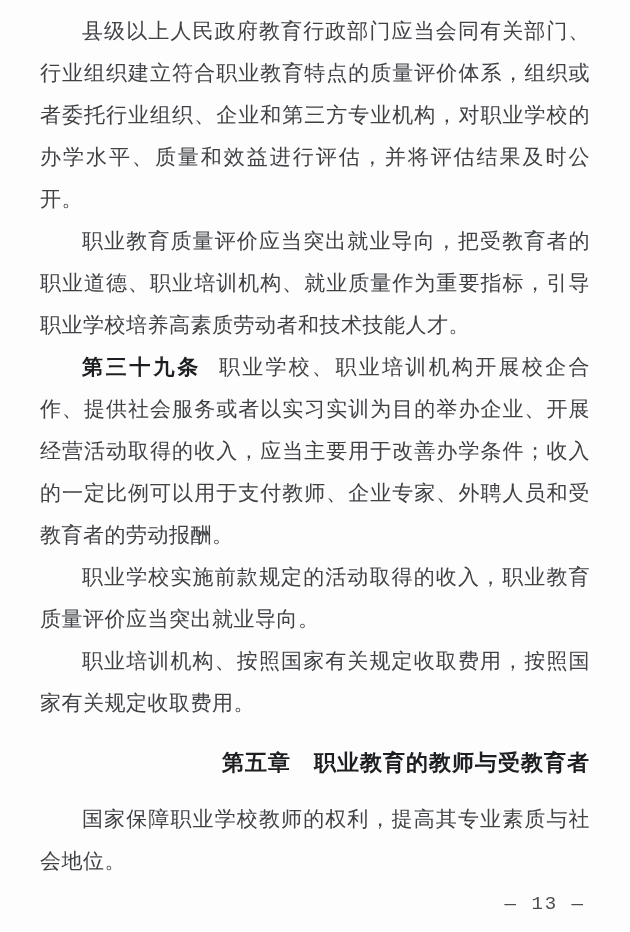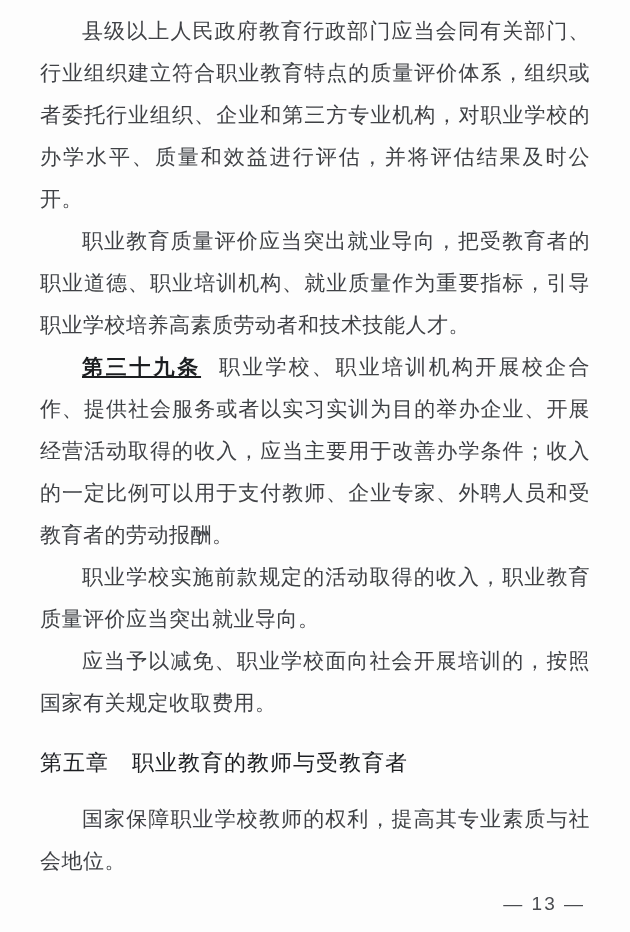--- a/index.html
+++ b/index.html
@@ -31,48 +31,47 @@
     text-align: justify;
     text-indent: 2em;
     color: var(--body-text);
     letter-spacing: 0.5px;
   }
   .para b{
     font-weight: 700;
     color: var(--heading-text);
     margin-right: 0.85em;
     letter-spacing: 1px;
-    text-decoration: underline;
   }
   .chapter{
     font-size: 22px;
     line-height: 30px;
-    font-weight: 400;
-    text-align: left;
+    font-weight: 700;
+    text-align: right;
     color: var(--heading-text);
     margin: 24px 0 20px 0;
     letter-spacing: 1px;
   }
   .page-number{
     position: absolute;
     right: 42px;
     top: 893px;
     font-size: 19px;
     color: var(--pagenum-text);
     letter-spacing: 2px;
-    font-family: Liberation Sans, sans-serif;
+    font-family: Liberation Mono, monospace;
   }
 </style>
 </head>
 <body>
 
 <main class="page">
   <div class="doc-body">
       <p class="para">县级以上人民政府教育行政部门应当会同有关部门、行业组织建立符合职业教育特点的质量评价体系，组织或者委托行业组织、企业和第三方专业机构，对职业学校的办学水平、质量和效益进行评估，并将评估结果及时公开。</p>
       <p class="para">职业教育质量评价应当突出就业导向，把受教育者的职业道德、职业培训机构、就业质量作为重要指标，引导职业学校培养高素质劳动者和技术技能人才。</p>
       <p class="para"><b>第三十九条</b>职业学校、职业培训机构开展校企合作、提供社会服务或者以实习实训为目的举办企业、开展经营活动取得的收入，应当主要用于改善办学条件；收入的一定比例可以用于支付教师、企业专家、外聘人员和受教育者的劳动报酬。</p>
       <p class="para">职业学校实施前款规定的活动取得的收入，职业教育质量评价应当突出就业导向。</p>
-      <p class="para">应当予以减免、职业学校面向社会开展培训的，按照国家有关规定收取费用。</p>
+      <p class="para">职业培训机构、按照国家有关规定收取费用，按照国家有关规定收取费用。</p>
       <p class="chapter">第五章　职业教育的教师与受教育者</p>
       <p class="para">国家保障职业学校教师的权利，提高其专业素质与社会地位。</p>
     </div>
   <div class="page-number">— 13 —</div>
 </main>
 
 </body></html>

